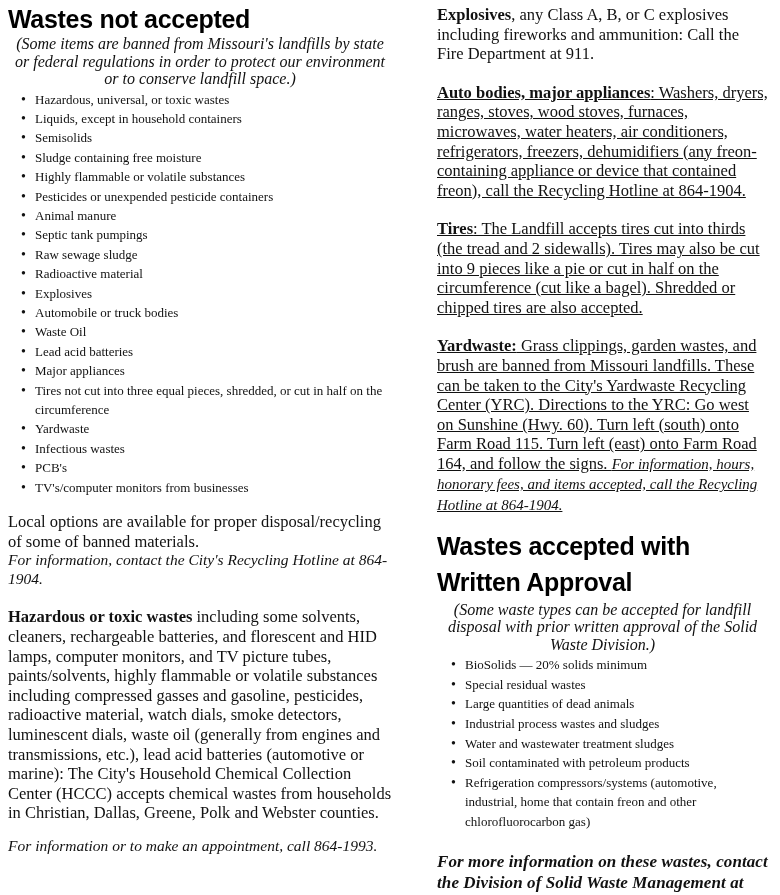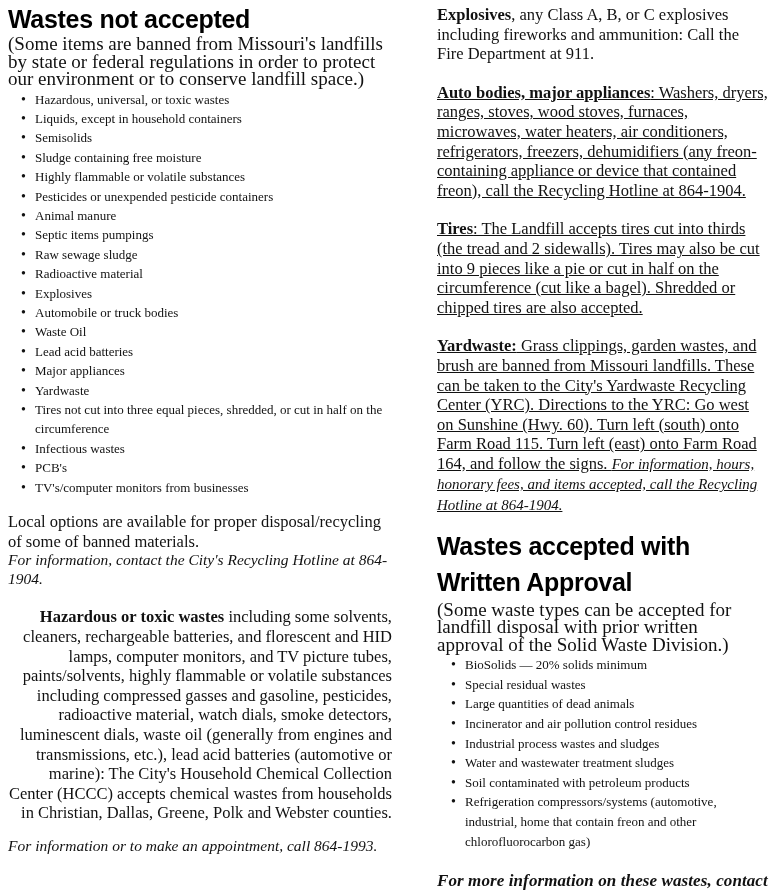--- a/index.html
+++ b/index.html
@@ -58,23 +58,25 @@
   h1.section-title.two-line {
     line-height: 36px;
     margin-top: 12px;
     margin-bottom: 1px;
   }
   h1.section-title .hl {
     display: block;
   }
 
   p.lead-italic {
-    font-size: 19px;
+    font-style: italic;
+    font-size: 16px;
     line-height: 17.5px;
     margin: 0 0 2px 0;
+    text-align: center;
   }
 
   ul.waste-list {
     list-style: none;
     margin: 0 0 0 0;
     padding: 0;
   }
   ul.waste-list li {
     position: relative;
     font-size: 13px;
@@ -102,21 +104,20 @@
   p.body {
     font-size: 16.5px;
     line-height: 19.6px;
     margin: 0;
   }
   p.body.gap-before {
     margin-top: 15px;
   }
   p.body.gap-before-lg {
     margin-top: 19px;
-    text-align: right;
   }
 
   p.body-italic {
     font-style: italic;
     font-size: 15.5px;
     line-height: 18.6px;
     margin: 0;
   }
   p.body-italic.gap-before {
     margin-top: 14px;
@@ -155,30 +156,30 @@
       <p class="lead-italic">(Some items are banned from Missouri's landfills by state or federal regulations in order to protect our environment or to conserve landfill space.)</p>
 
       <ul class="waste-list">
         <li>Hazardous, universal, or toxic wastes</li>
         <li>Liquids, except in household containers</li>
         <li>Semisolids</li>
         <li>Sludge containing free moisture</li>
         <li>Highly flammable or volatile substances</li>
         <li>Pesticides or unexpended pesticide containers</li>
         <li>Animal manure</li>
-        <li>Septic items pumpings</li>
+        <li>Septic tank pumpings</li>
         <li>Raw sewage sludge</li>
         <li>Radioactive material</li>
         <li>Explosives</li>
         <li>Automobile or truck bodies</li>
         <li>Waste Oil</li>
         <li>Lead acid batteries</li>
         <li>Major appliances</li>
+        <li>Tires not cut into three equal pieces, shredded, or cut in half on the circumference</li>
         <li>Yardwaste</li>
-        <li>Tires not cut into three equal pieces, shredded, or cut in half on the circumference</li>
         <li>Infectious wastes</li>
         <li>PCB's</li>
         <li>TV's/computer monitors from businesses</li>
       </ul>
 
       <p class="body gap-before">Local options are available for proper disposal/recycling of some of banned materials.</p>
 
       <p class="body-italic">For information, contact the City's Recycling Hotline at 864-1904.</p>
 
       <p class="body gap-before-lg">
@@ -210,21 +211,20 @@
         <span class="hl">Wastes accepted with</span>
         <span class="hl">Written Approval</span>
       </h1>
 
       <p class="lead-italic">(Some waste types can be accepted for landfill disposal with prior written approval of the Solid Waste Division.)</p>
 
       <ul class="waste-list right-list">
         <li>BioSolids — 20% solids minimum</li>
         <li>Special residual wastes</li>
         <li>Large quantities of dead animals</li>
-        <li>Incinerator and air pollution control residues</li>
         <li>Industrial process wastes and sludges</li>
         <li>Water and wastewater treatment sludges</li>
         <li>Soil contaminated with petroleum products</li>
         <li>Refrigeration compressors/systems (automotive, industrial, home that contain freon and other chlorofluorocarbon gas)</li>
       </ul>
 
       <p class="closing">For more information on these wastes, contact the Division of Solid Waste Management at 864-1905.</p>
     </div>
 
   </div>

